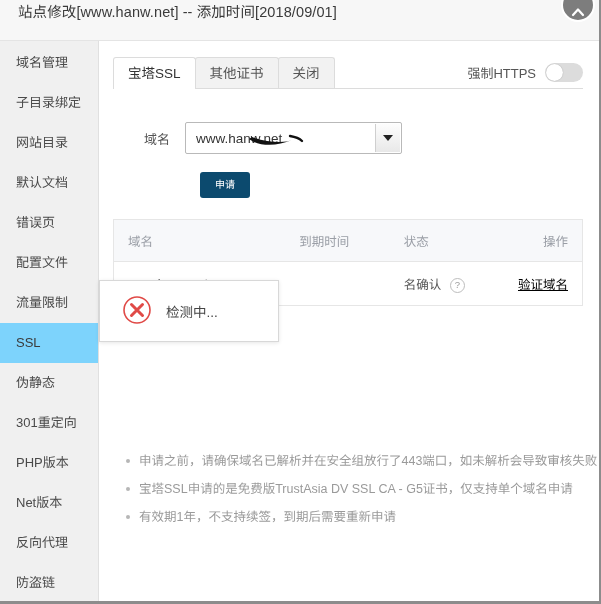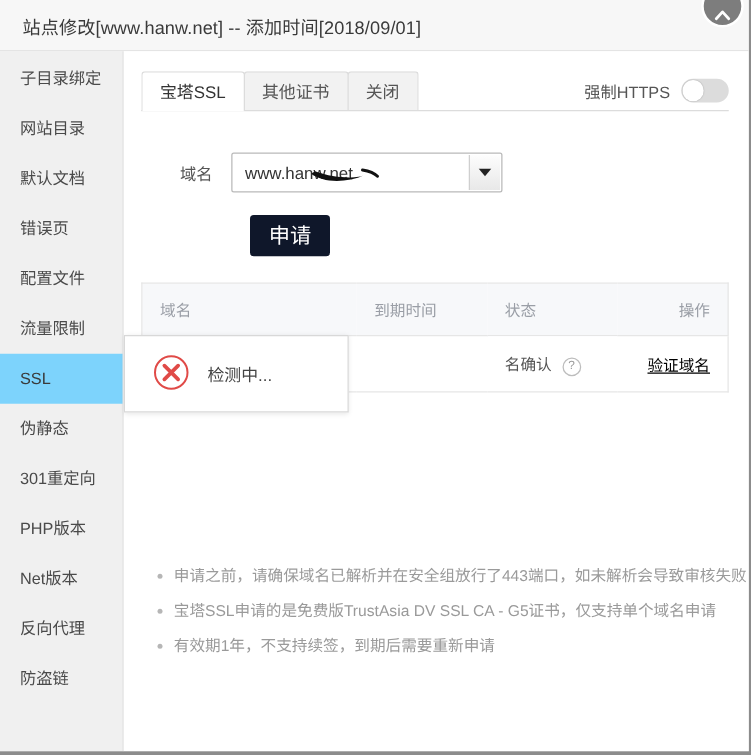--- a/index.html
+++ b/index.html
@@ -29,21 +29,20 @@
     overflow: hidden;
   }
 
   
   .titlebar {
     position: relative;
     height: 41px;
     background: #f7f7f7;
     border-bottom: 1px solid #e4e4e4;
     display: flex;
-    align-items: center;
     padding-left: 18px;
     box-sizing: border-box;
   }
   .titlebar-text {
     font-size: 14.5px;
     color: #3a3a3a;
     letter-spacing: 0.1px;
     white-space: nowrap;
   }
   .close-btn {
@@ -226,23 +225,23 @@
     width: 0; height: 0;
     border-left: 5px solid transparent;
     border-right: 5px solid transparent;
     border-top: 6px solid #222;
   }
 
   
   .apply-row { margin-top: 18px; padding-left: 87px; }
   .btn-apply {
     display: inline-block;
-    background: #0f172a;
+    background: #0c4a6e;
     color: #ffffff;
-    font-size: 17px;
+    font-size: 10px;
     padding: 8px 15px;
     border: none;
     border-radius: 3px;
     cursor: pointer;
     font-family: inherit;
     line-height: 1;
   }
 
   
   .cert-table {
@@ -329,21 +328,21 @@
     width: 4px;
     height: 4px;
     border-radius: 50%;
     background: #b6b6b6;
   }
 
   
   .modal {
     position: absolute;
     left: 99px;
-    top: 268px;
+    top: 280px;
     width: 180px;
     height: 62px;
     background: #ffffff;
     border: 1px solid #d8d8d8;
     box-shadow: 0 1px 4px rgba(0,0,0,.10);
     display: flex;
     align-items: center;
     padding-left: 22px;
     box-sizing: border-box;
     z-index: 50;
@@ -365,20 +364,21 @@
     <div class="close-btn">
       <svg width="14" height="11" viewBox="0 0 14 11" aria-hidden="true">
         <path d="M2 9 L7 3.5 L12 9" fill="none" stroke="#ffffff" stroke-width="2.2" stroke-linecap="round" stroke-linejoin="round"></path>
       </svg>
     </div>
   </div>
 
   <div class="body-wrap">
 
     <div class="sidebar">
+      <div class="side-item"><span>域名管理</span></div>
       <div class="side-item"><span>子目录绑定</span></div>
       <div class="side-item"><span>网站目录</span></div>
       <div class="side-item"><span>默认文档</span></div>
       <div class="side-item"><span>错误页</span></div>
       <div class="side-item"><span>配置文件</span></div>
       <div class="side-item"><span>流量限制</span></div>
       <div class="side-item active"><span>SSL</span></div>
       <div class="side-item"><span>伪静态</span></div>
       <div class="side-item"><span>301重定向</span></div>
       <div class="side-item"><span>PHP版本</span></div>

